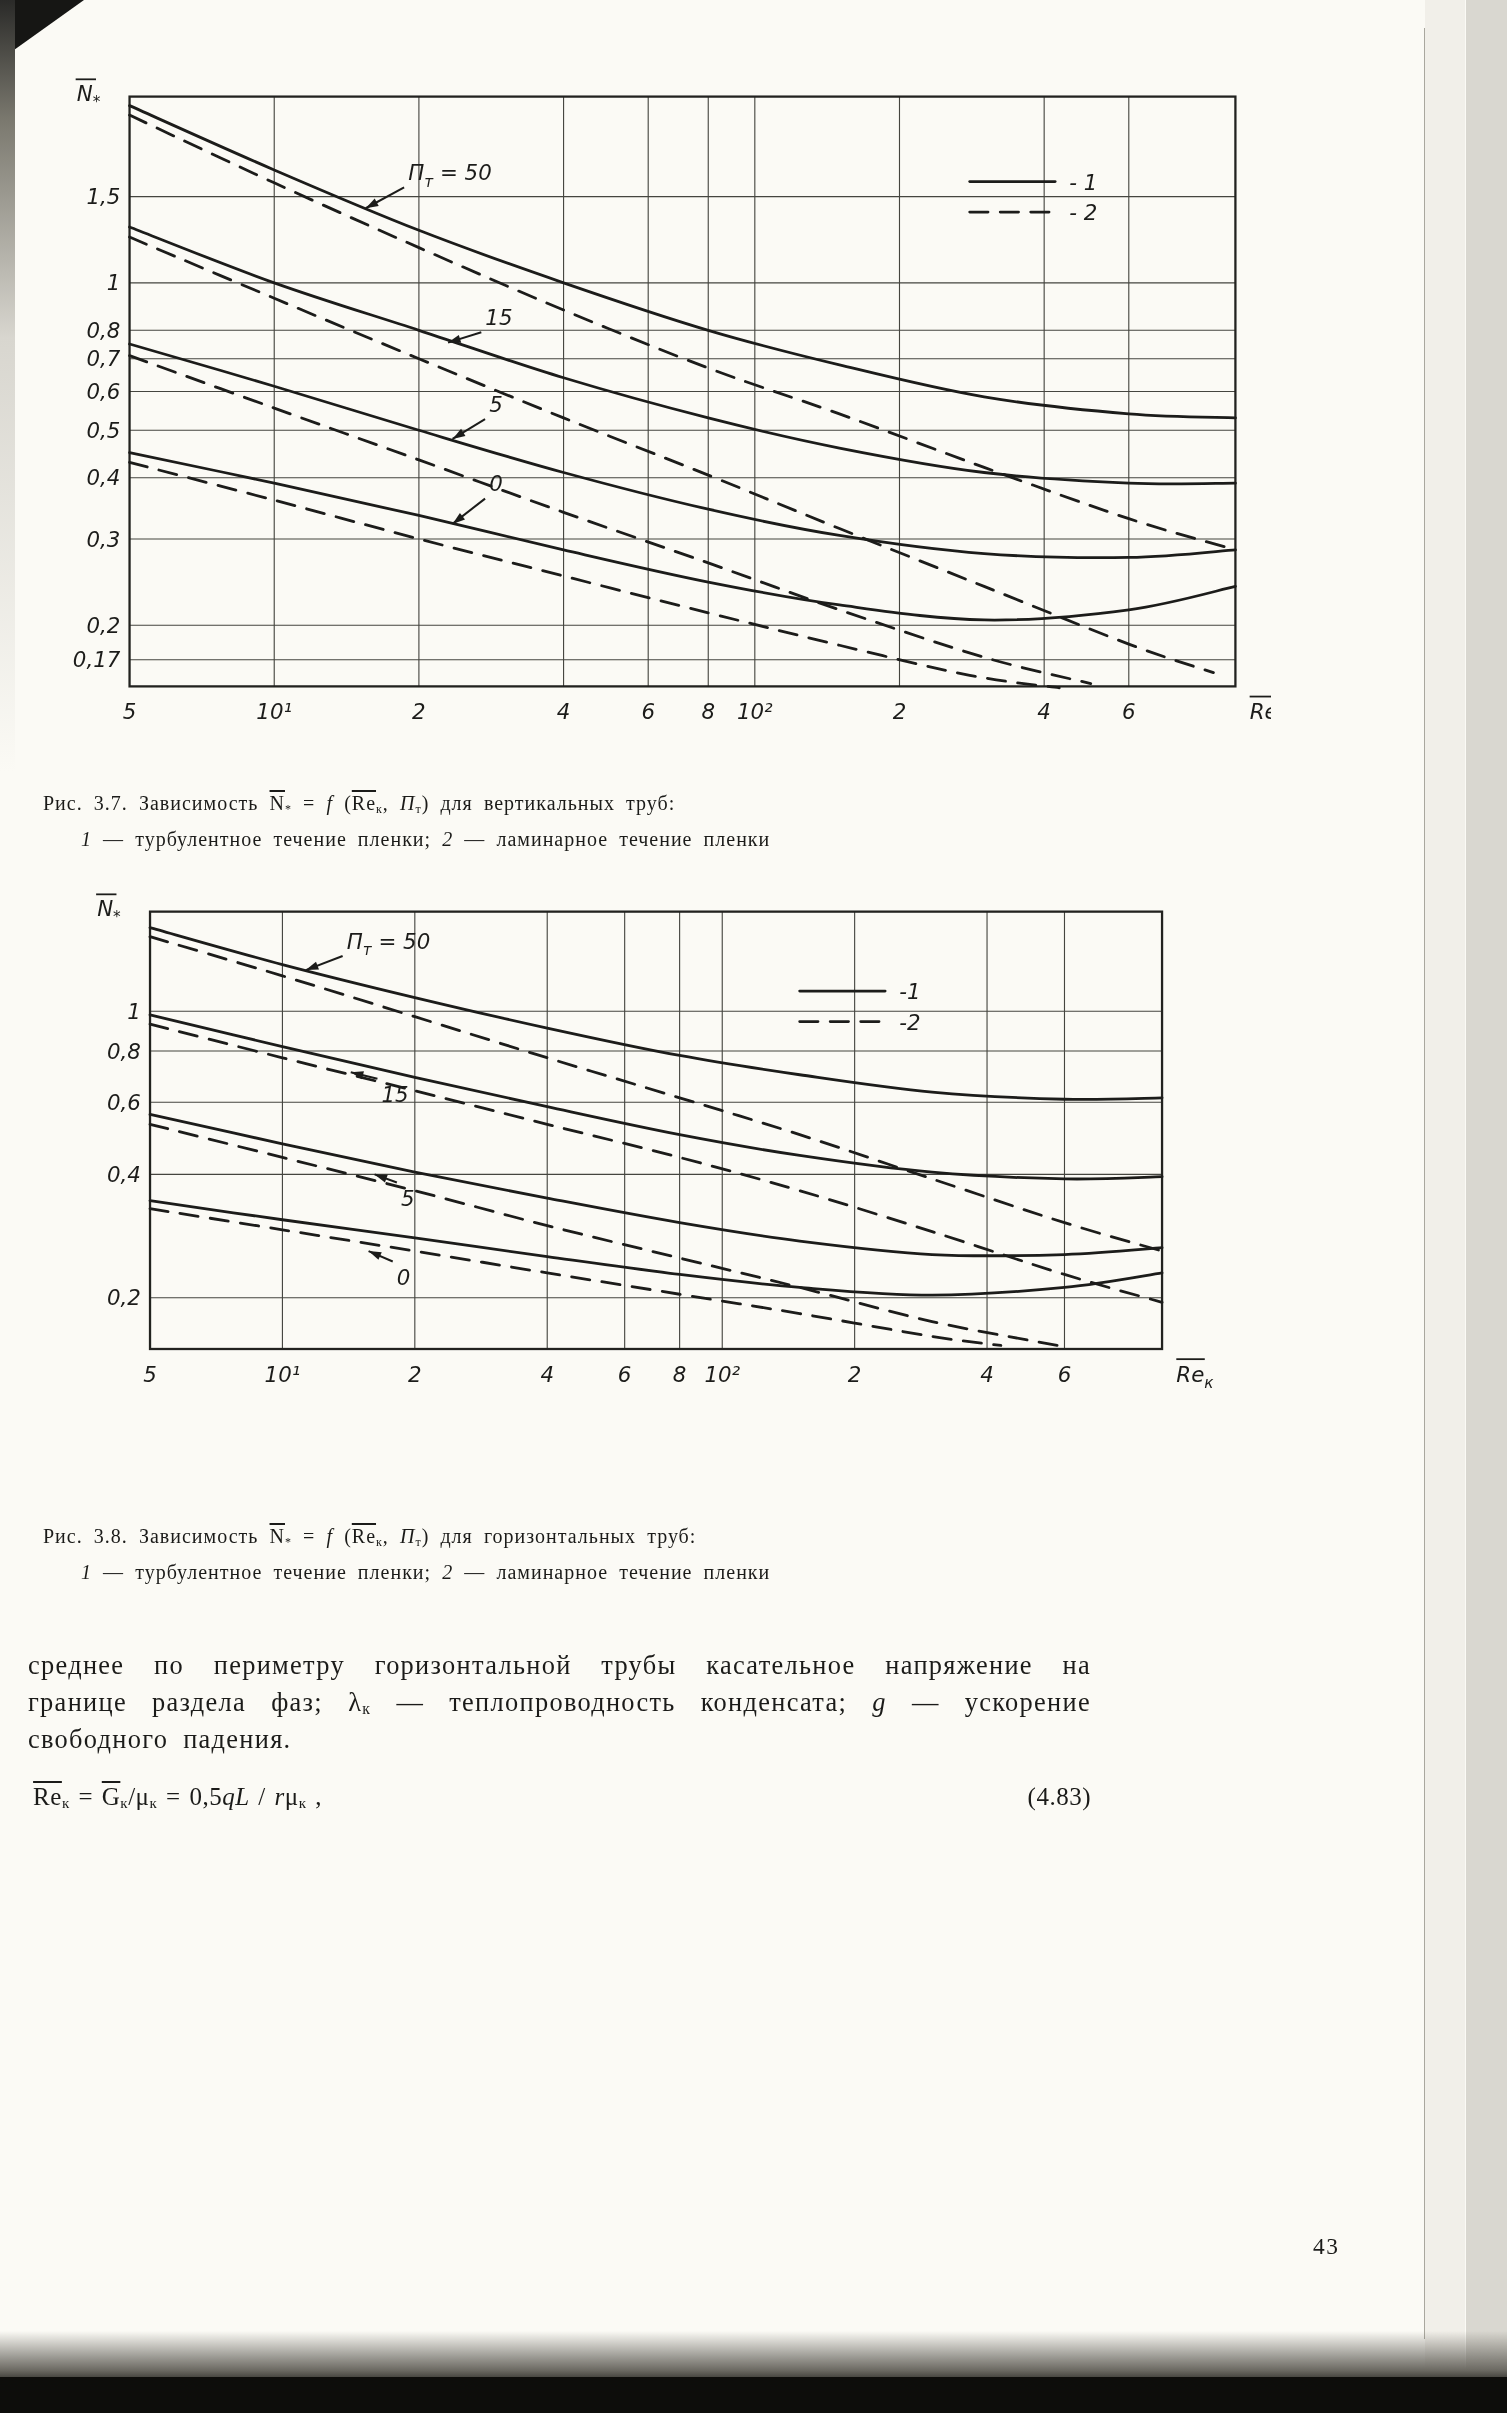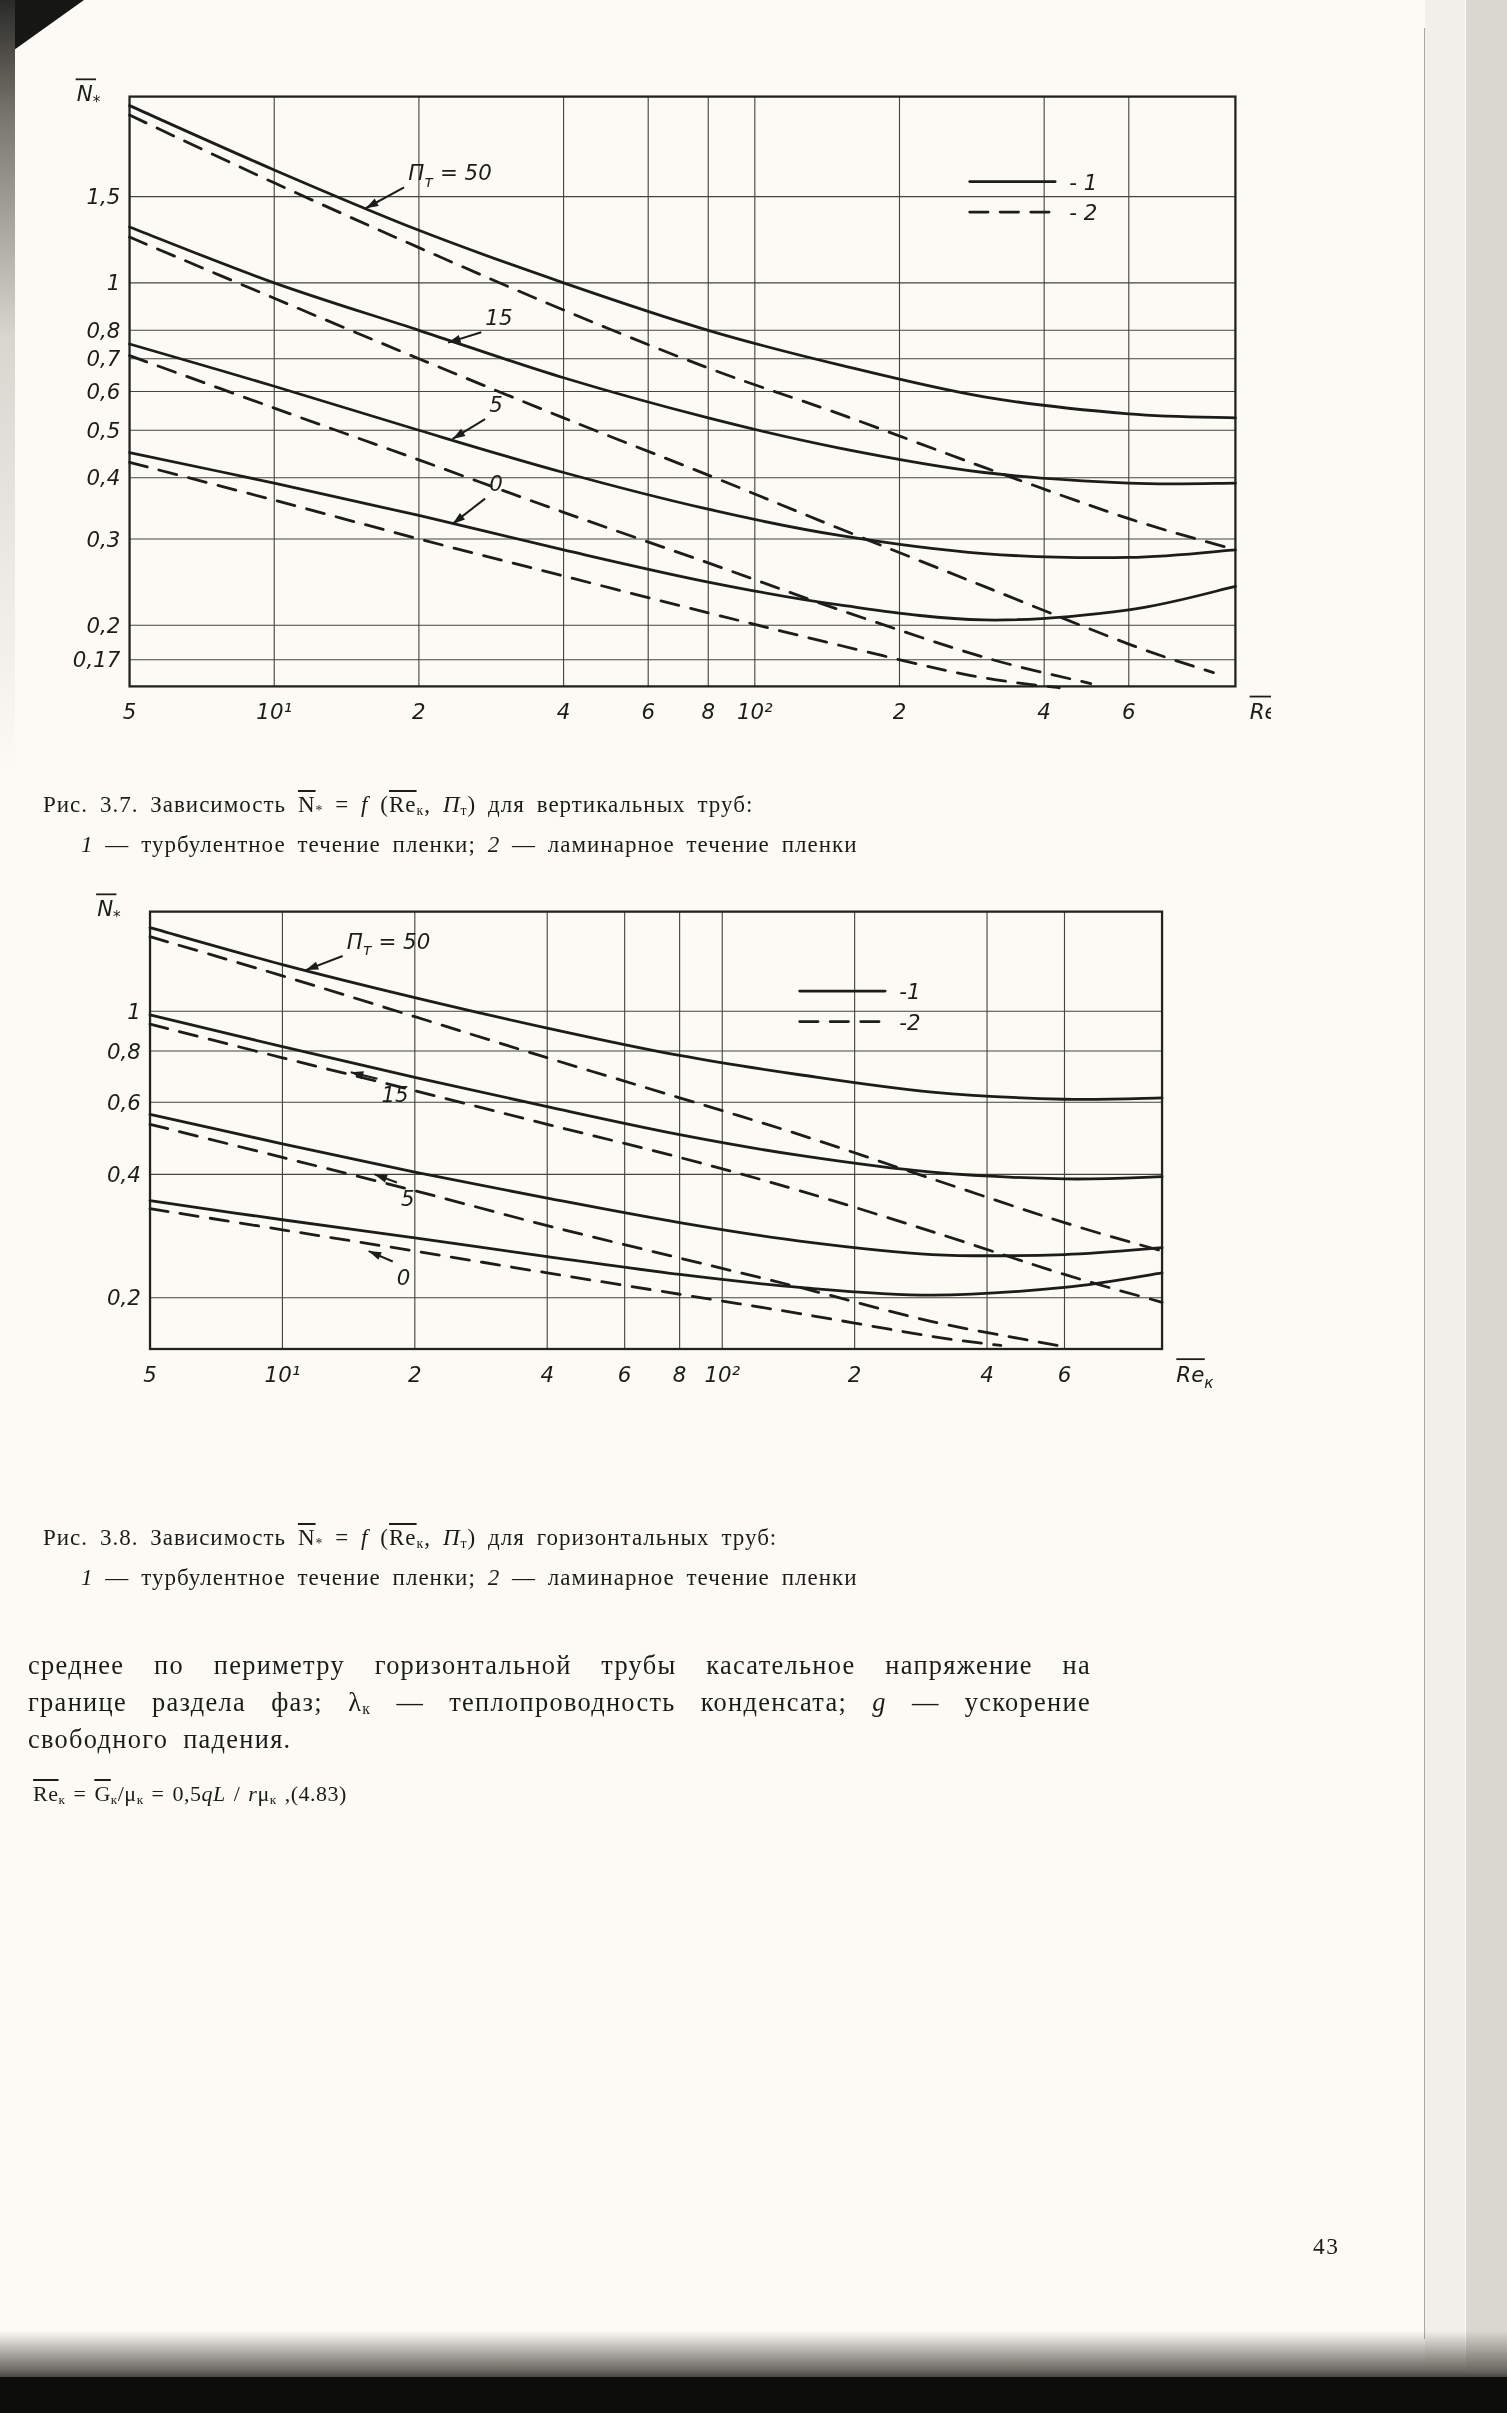--- a/index.html
+++ b/index.html
@@ -23,32 +23,32 @@
   svg{display:block}
   .grid{stroke:#45453f;stroke-width:2.2}
   .frame{fill:none;stroke:#22221f;stroke-width:4.5}
   .curve{fill:none;stroke:#1c1c1a;stroke-width:5.5;stroke-linecap:round;stroke-linejoin:round}
   .dash{stroke-dasharray:36 24}
   .tick{font:italic 42px "DejaVu Sans",sans-serif;fill:#1c1c1a}
   .ann{stroke:#1c1c1a;stroke-width:4}
   .annhead{fill:#1c1c1a;stroke:none}
   .ovl{stroke:#1c1c1a;stroke-width:3.5}
 
-  .caption{position:absolute;left:43px;width:1114px;font-size:23px;line-height:1.4;
+  .caption{position:absolute;left:43px;width:1114px;font-size:20px;line-height:1.4;
        letter-spacing:1px;word-spacing:5.1px}
   #caption1{top:789px}
   #caption2{top:1522px}
   .cap2{margin-left:38px;margin-top:8px}
 
   .bodytext{position:absolute;left:28px;top:1647px;width:1063px;font-size:26.4px;
        line-height:1.4;text-align:justify;letter-spacing:1.3px;word-spacing:7.1px}
   .bodytext p{margin:0}
   .indent{text-indent:46px}
-  .eqrow{display:flex;align-items:baseline;
-       margin:21.4px 0 19.3px 5.1px;font-size:22px;letter-spacing:0.5px;word-spacing:2px}
+  .eqrow{display:flex;justify-content:space-between;align-items:baseline;
+       margin:21.4px 0 19.3px 5.1px;font-size:25px;letter-spacing:0.5px;word-spacing:2px}
   sub{font-size:0.6em;vertical-align:-0.22em;line-height:0}
   .ov{text-decoration:overline;text-decoration-thickness:1.5px}
   .pagenum{position:absolute;left:1313px;top:2233px;font-size:23.4px;letter-spacing:1.5px}
 </style>
 </head>
 <body>
 
 <div class="page">
 
   <div id="chart1" class="chart">

